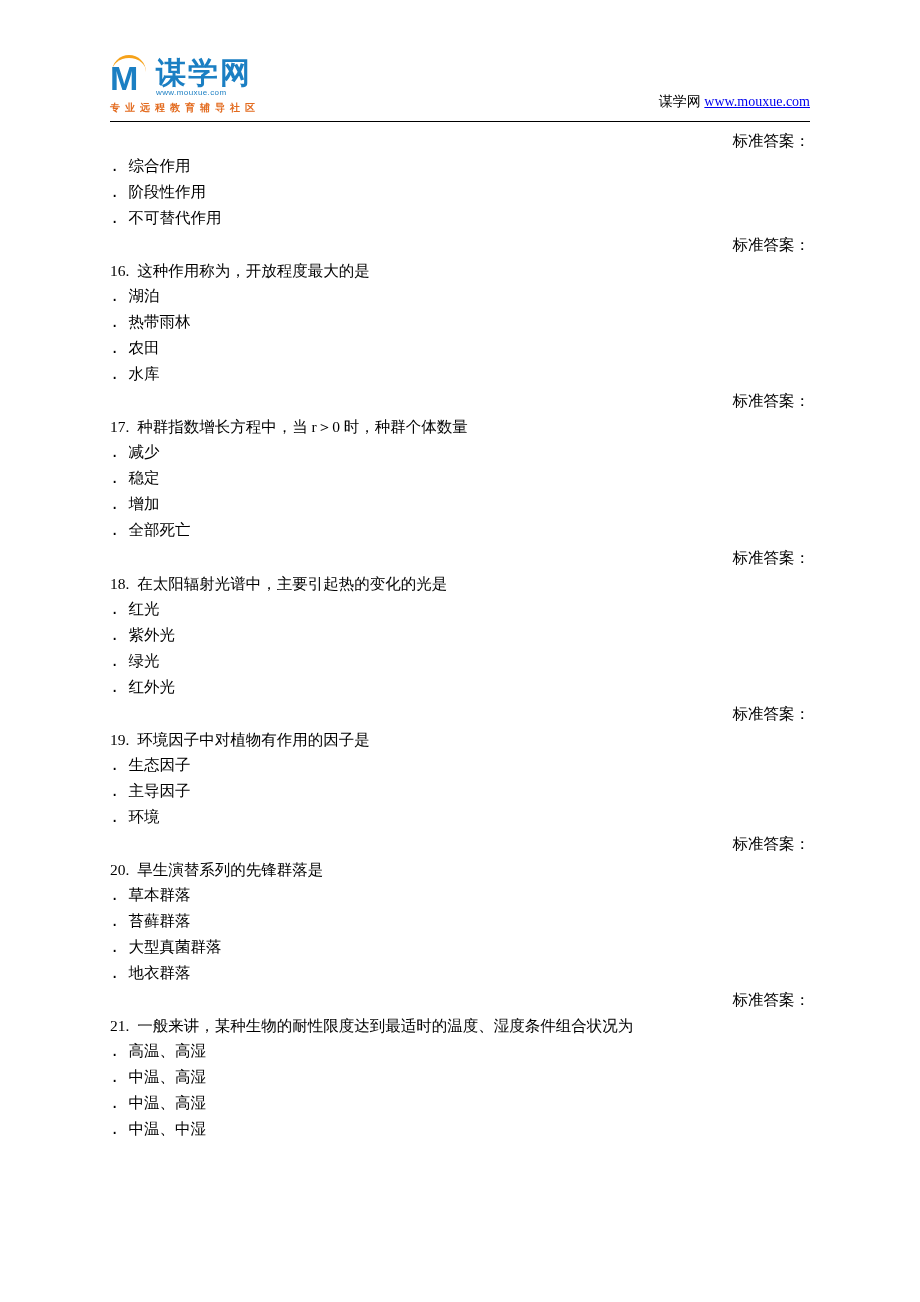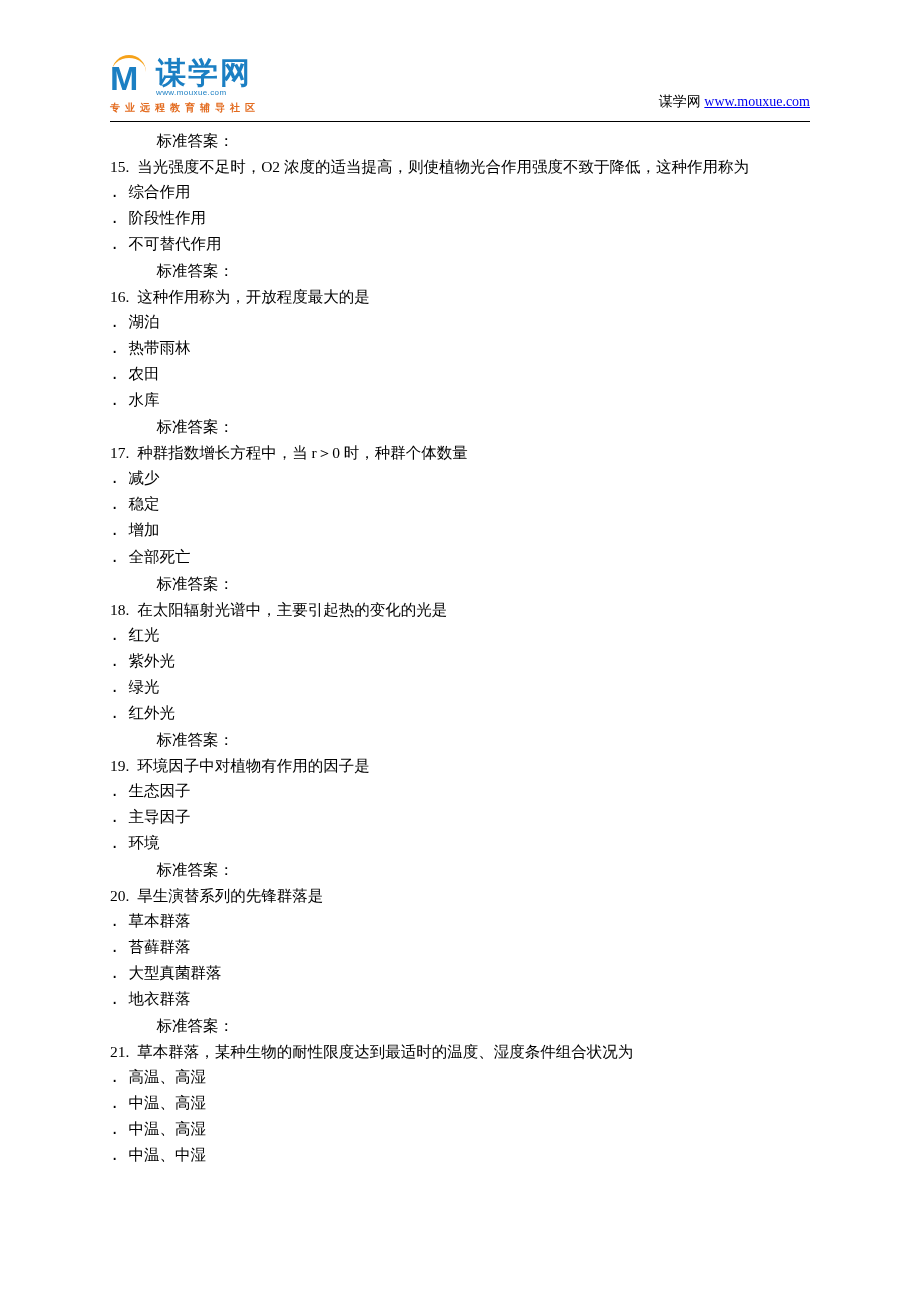--- a/index.html
+++ b/index.html
@@ -97,20 +97,21 @@
   .hr {
     border: none;
     border-top: 1.5px solid #000;
     margin: 0 0 6px 0;
   }
   .content {
     line-height: 1.68;
   }
   .indent-answer {
     padding-left: 3em;
+    text-align: right;
   }
   .question {
     padding-left: 0;
   }
   .q-num {
     display: inline;
   }
   .option {
     padding-left: 0;
     font-family: Liberation Mono, monospace;
@@ -140,23 +141,20 @@
       <a class="header-link" href="www.mouxue.com">www.mouxue.com</a>
     </div>
   </div>
 
   <hr class="hr">
 
   <div class="content">
 
     <div class="indent-answer">标准答案：</div>
 
-    <div class="question">
-      <span class="q-num">15.</span>&nbsp;&nbsp;<span>当光强度不足时，O2 浓度的适当提高，则使植物光合作用强度不致于降低，这种作用称为</span>
-    </div>
     <div class="option">. <span>综合作用</span></div>
     <div class="option">. <span>阶段性作用</span></div>
     <div class="option">. <span>不可替代作用</span></div>
     <div class="indent-answer">标准答案：</div>
 
     <div class="question">
       <span class="q-num">16.</span>&nbsp;&nbsp;<span>这种作用称为，开放程度最大的是</span>
     </div>
     <div class="option">. <span>湖泊</span></div>
     <div class="option">. <span>热带雨林</span></div>
@@ -193,21 +191,21 @@
     <div class="question">
       <span class="q-num">20.</span>&nbsp;&nbsp;<span>旱生演替系列的先锋群落是</span>
     </div>
     <div class="option">. <span>草本群落</span></div>
     <div class="option">. <span>苔藓群落</span></div>
     <div class="option">. <span>大型真菌群落</span></div>
     <div class="option">. <span>地衣群落</span></div>
     <div class="indent-answer">标准答案：</div>
 
     <div class="question">
-      <span class="q-num">21.</span>&nbsp;&nbsp;<span>草本群落，某种生物的耐性限度达到最适时的温度、湿度条件组合状况为</span>
+      <span class="q-num">21.</span>&nbsp;&nbsp;<span>一般来讲，某种生物的耐性限度达到最适时的温度、湿度条件组合状况为</span>
     </div>
     <div class="option">. <span>高温、高湿</span></div>
     <div class="option">. <span>中温、高湿</span></div>
     <div class="option">. <span>中温、高湿</span></div>
     <div class="option">. <span>中温、中湿</span></div>
 
   </div>
 </div>
 
 </body></html>

